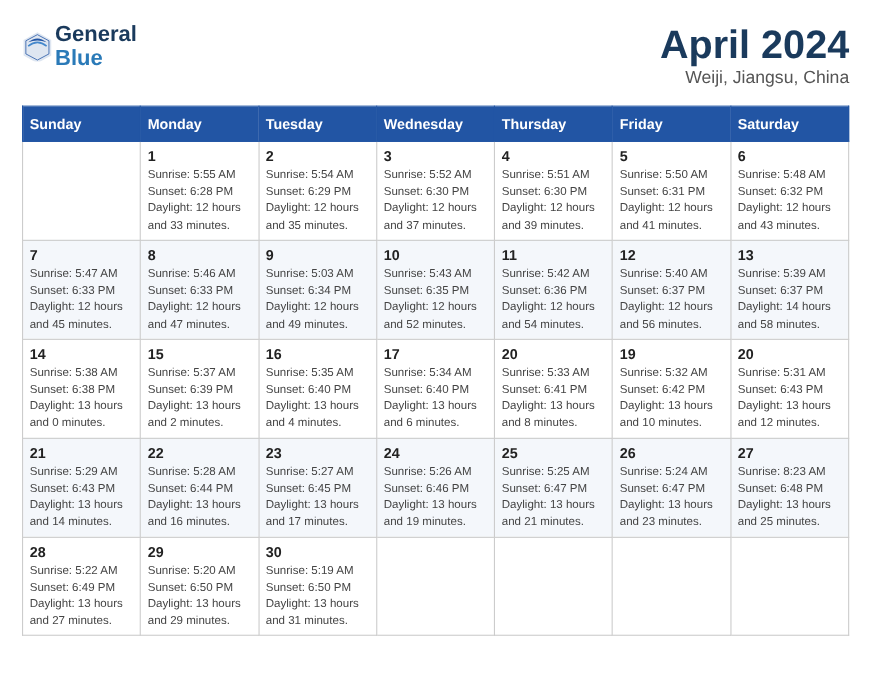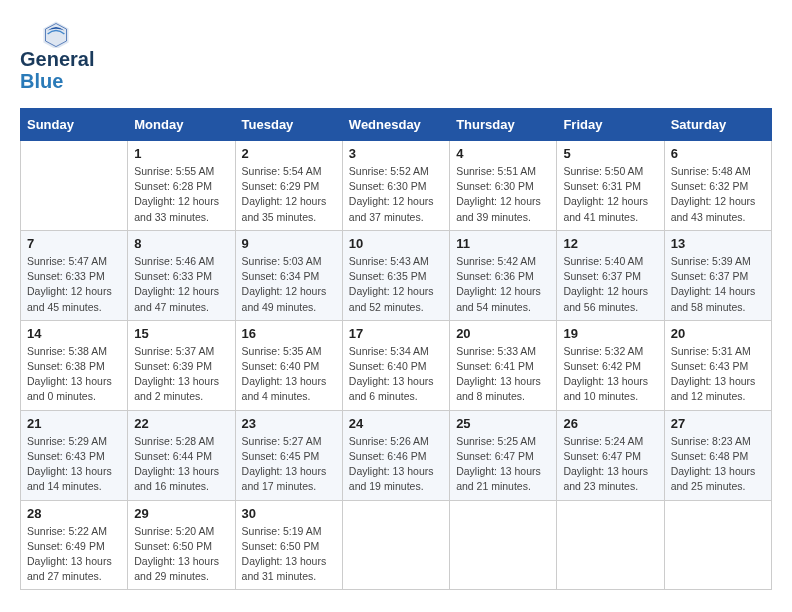--- a/index.html
+++ b/index.html
@@ -12,21 +12,20 @@
     }
     .header {
       display: flex;
       justify-content: space-between;
       align-items: flex-start;
       margin-bottom: 16px;
     }
     .logo {
       display: flex;
       align-items: center;
-      flex-direction: column;
     }
     .logo-icon {
       width: 28px;
       height: 28px;
       margin-right: 2px;
     }
     .title-block {
       text-align: right;
     }
     .month-title {
@@ -91,20 +90,24 @@
       <polygon points="20,2 38,12 38,32 20,42 2,32 2,12" fill="#2255a4" opacity="0.15"></polygon>
       <polygon points="20,5 35,13 35,30 20,38 5,30 5,13" fill="none" stroke="#2255a4" stroke-width="1"></polygon>
       <path d="M8,15 Q20,5 32,15 Q20,10 8,15Z" fill="#2255a4"></path>
       <path d="M8,20 Q20,10 32,20" fill="none" stroke="#4488cc" stroke-width="2"></path>
     </svg>
     <div>
       <div style="font-size:20px;font-weight:bold;color:#1a3a5c;line-height:1.1;">General</div>
       <div style="font-size:20px;font-weight:bold;color:#2a7ab8;line-height:1.1;">Blue</div>
     </div>
   </div>
+  <div class="title-block">
+    <div class="month-title">April 2024</div>
+    <div class="location">Weiji, Jiangsu, China</div>
+  </div>
 </div>
 
 <table>
   <thead>
     <tr>
     <th>Sunday</th>
         <th>Monday</th>
         <th>Tuesday</th>
         <th>Wednesday</th>
         <th>Thursday</th>

